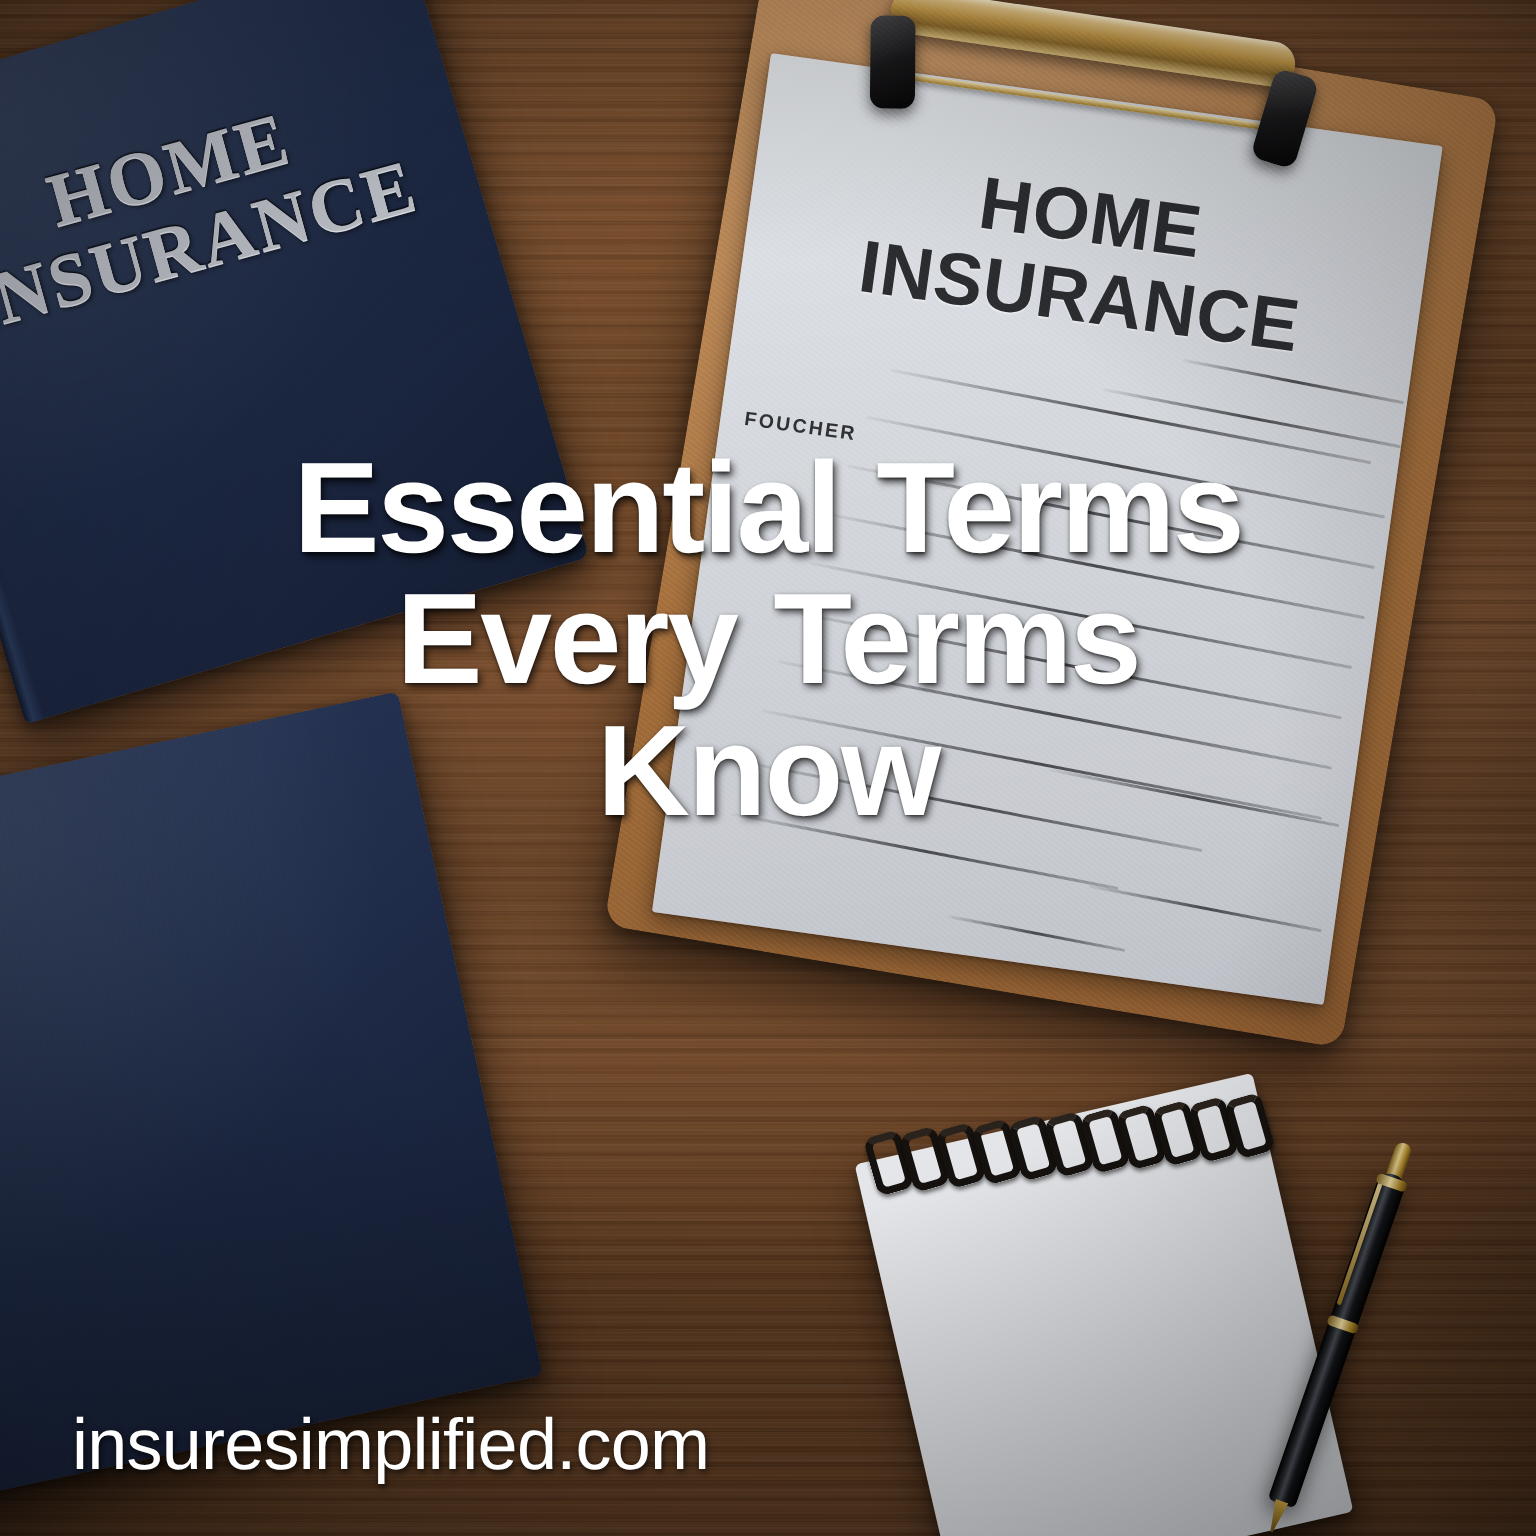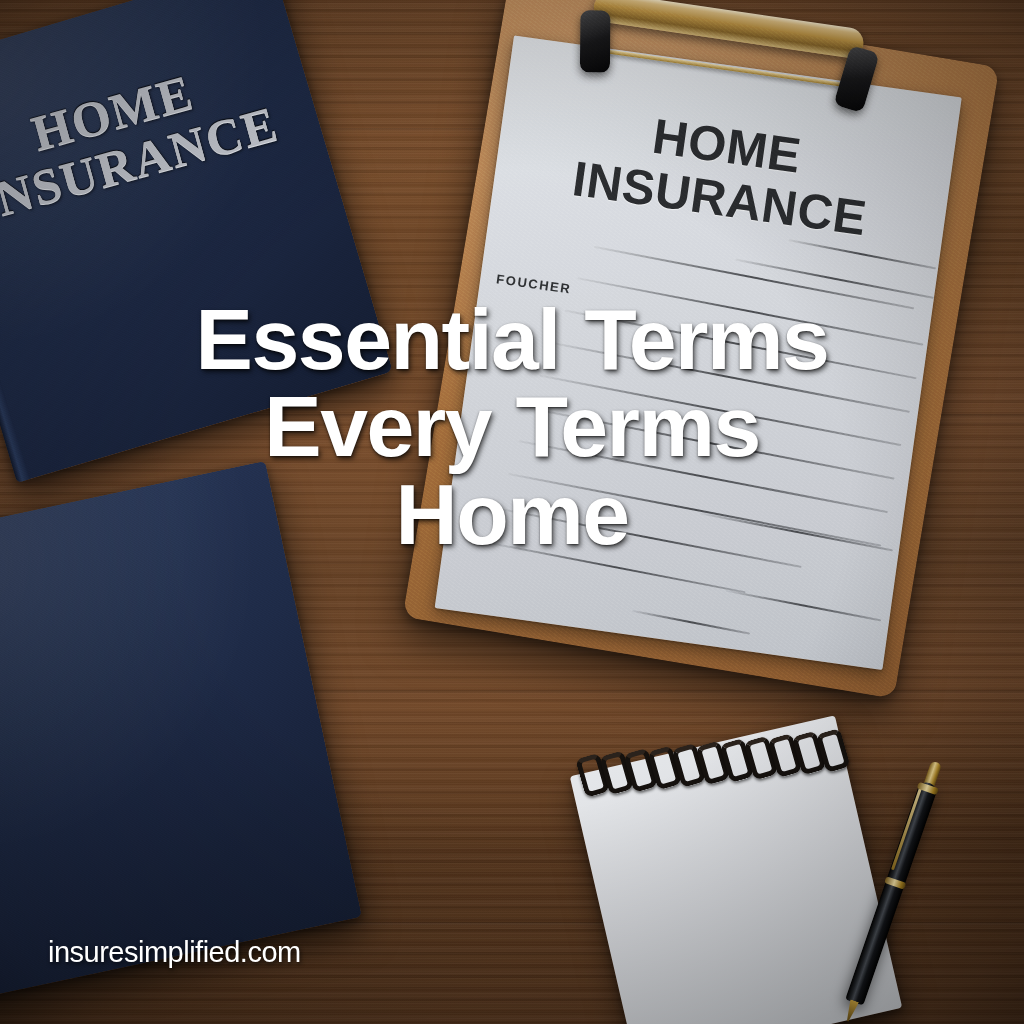--- a/index.html
+++ b/index.html
@@ -120,21 +120,21 @@
 
   
   #headline{position:absolute;left:0;right:0;top:296px;text-align:center;
     color:#fff;font-weight:700;font-size:86px;line-height:1.015;
     letter-spacing:-1.5px;word-spacing:2px;
     text-shadow:2px 3px 5px rgba(0,0,0,.62), 0 1px 2px rgba(0,0,0,.5);
     z-index:40;pointer-events:none;}
   #headline .hl-line{display:block;white-space:nowrap;}
 
   #watermark{position:absolute;left:48px;top:936px;color:#fff;
-    font-size:29px;font-weight:400;letter-spacing:-.5px;
+    font-size:48px;font-weight:400;letter-spacing:-.5px;
     text-shadow:1px 2px 4px rgba(0,0,0,.7);z-index:40;}
 </style>
 </head>
 <body>
 
 <div id="stage">
 
   <div class="wood"></div>
   <div class="wood-seam" style="top:128px"></div>
   <div class="wood-seam" style="top:414px"></div>
@@ -201,18 +201,18 @@
     <div class="pen-ring" style="top:24px"></div>
     <div class="pen-ring" style="top:124px"></div>
     <div class="pen-tip"></div>
   </div>
 
   <div class="vig"></div>
 
   <div id="headline">
     <span class="hl-line">Essential Terms</span>
     <span class="hl-line">Every Terms</span>
-    <span class="hl-line">Home</span>
+    <span class="hl-line">Know</span>
   </div>
 
   <div id="watermark">insuresimplified.com</div>
 
 </div>
 
 </body></html>

